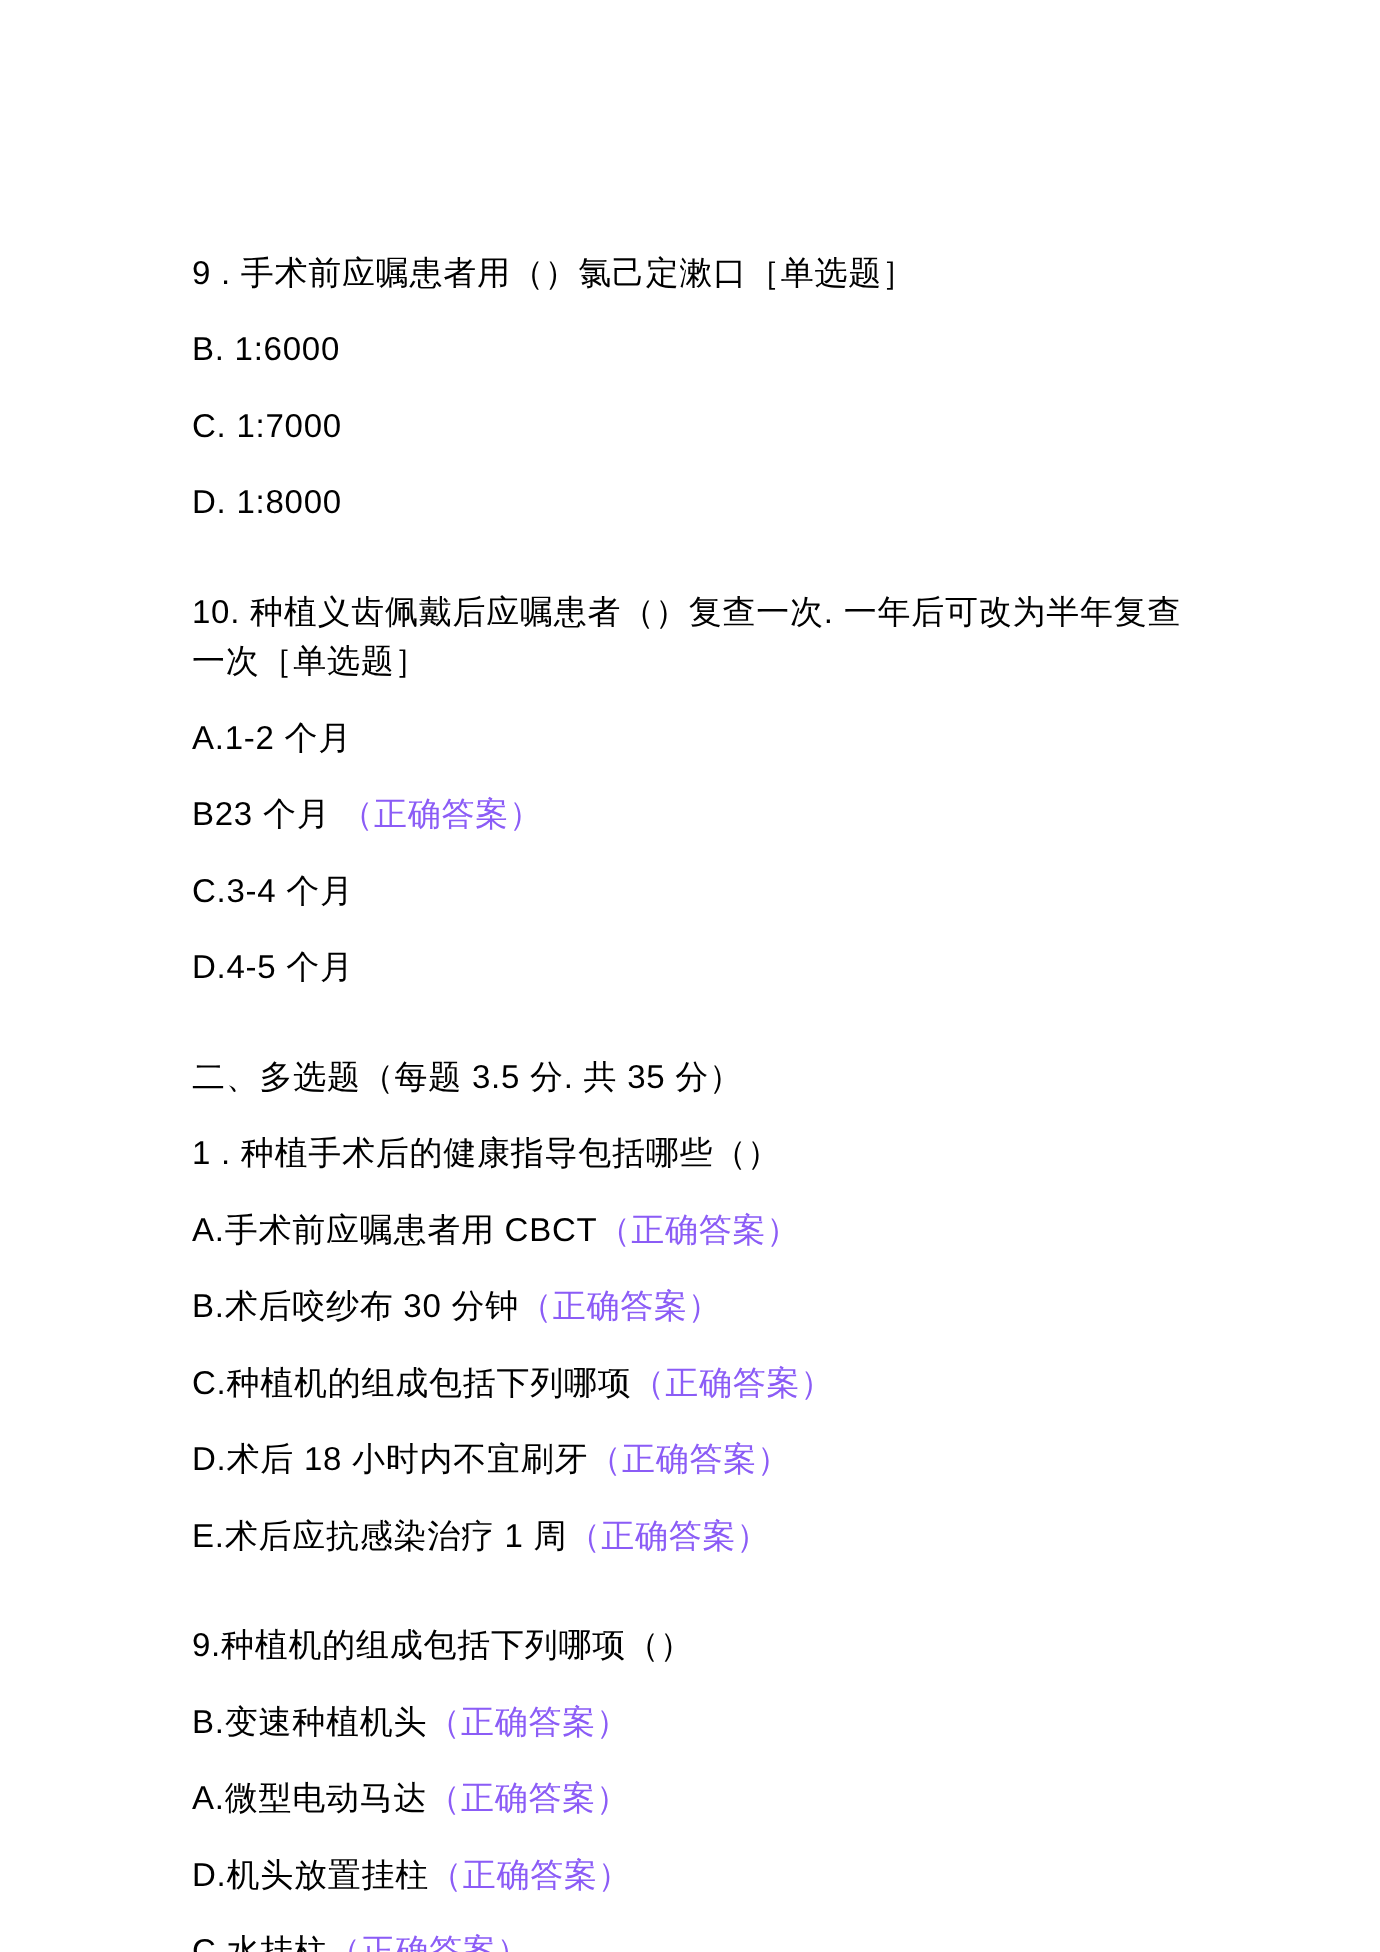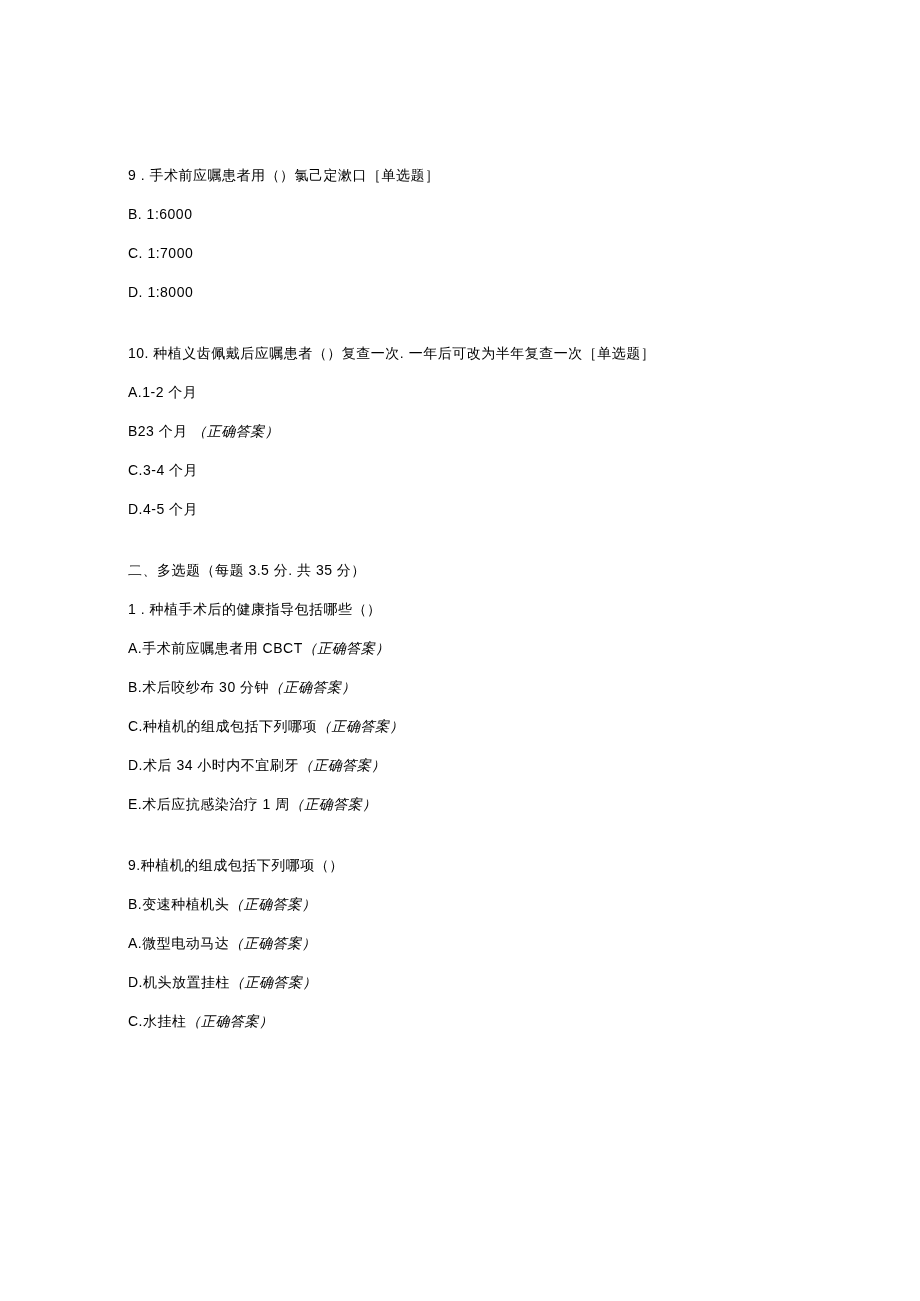--- a/index.html
+++ b/index.html
@@ -7,32 +7,31 @@
       padding: 0;
       background: #ffffff;
       font-family: "Microsoft YaHei", "SimSun", sans-serif;
       width: 920px;
     }
     .page {
       padding: 165px 120px 80px 128px;
       box-sizing: border-box;
     }
     .line {
-      font-size: 14px;
+      font-size: 22px;
       color: #000000;
       line-height: 1.5;
       margin-bottom: 18px;
       letter-spacing: 0.5px;
     }
     .spacer {
       height: 22px;
     }
     .correct {
-      color: #000000;
-      font-style: italic;
+      color: #8b5cf6;
     }
   </style>
 </head>
 <body>
 
 <div class="page">
 
   <div class="line">9 . 手术前应嘱患者用（）氯己定漱口［单选题］</div>
   <div class="line">B.   1:6000</div>
   <div class="line">C.   1:7000</div>
@@ -56,21 +55,21 @@
   <div class="line">
     <span>A.手术前应嘱患者用 CBCT</span><span class="correct">（正确答案）</span>
   </div>
   <div class="line">
     <span>B.术后咬纱布 30 分钟</span><span class="correct">（正确答案）</span>
   </div>
   <div class="line">
     <span>C.种植机的组成包括下列哪项</span><span class="correct">（正确答案）</span>
   </div>
   <div class="line">
-    <span>D.术后 34 小时内不宜刷牙</span><span class="correct">（正确答案）</span>
+    <span>D.术后 18 小时内不宜刷牙</span><span class="correct">（正确答案）</span>
   </div>
   <div class="line">
     <span>E.术后应抗感染治疗 1 周</span><span class="correct">（正确答案）</span>
   </div>
 
   <div class="spacer"></div>
 
   <div class="line">9.种植机的组成包括下列哪项（）</div>
   <div class="line">
     <span>B.变速种植机头</span><span class="correct">（正确答案）</span>

